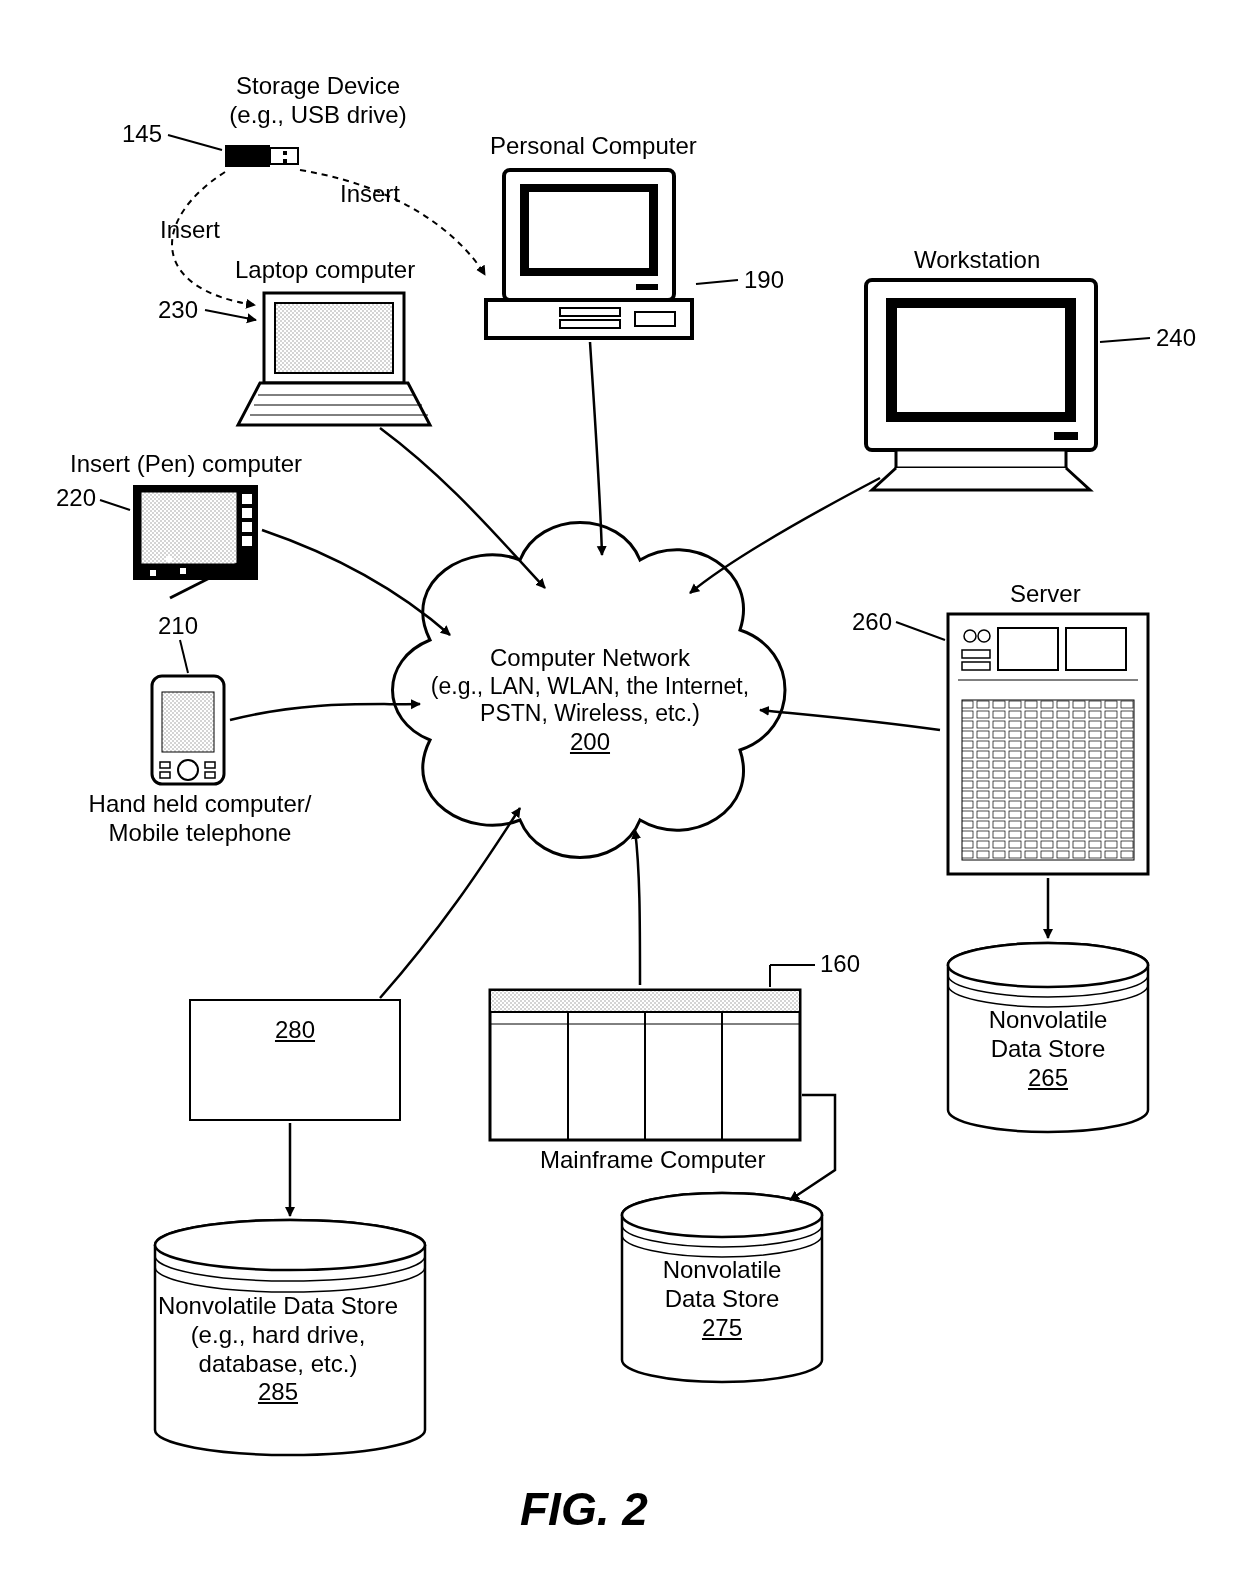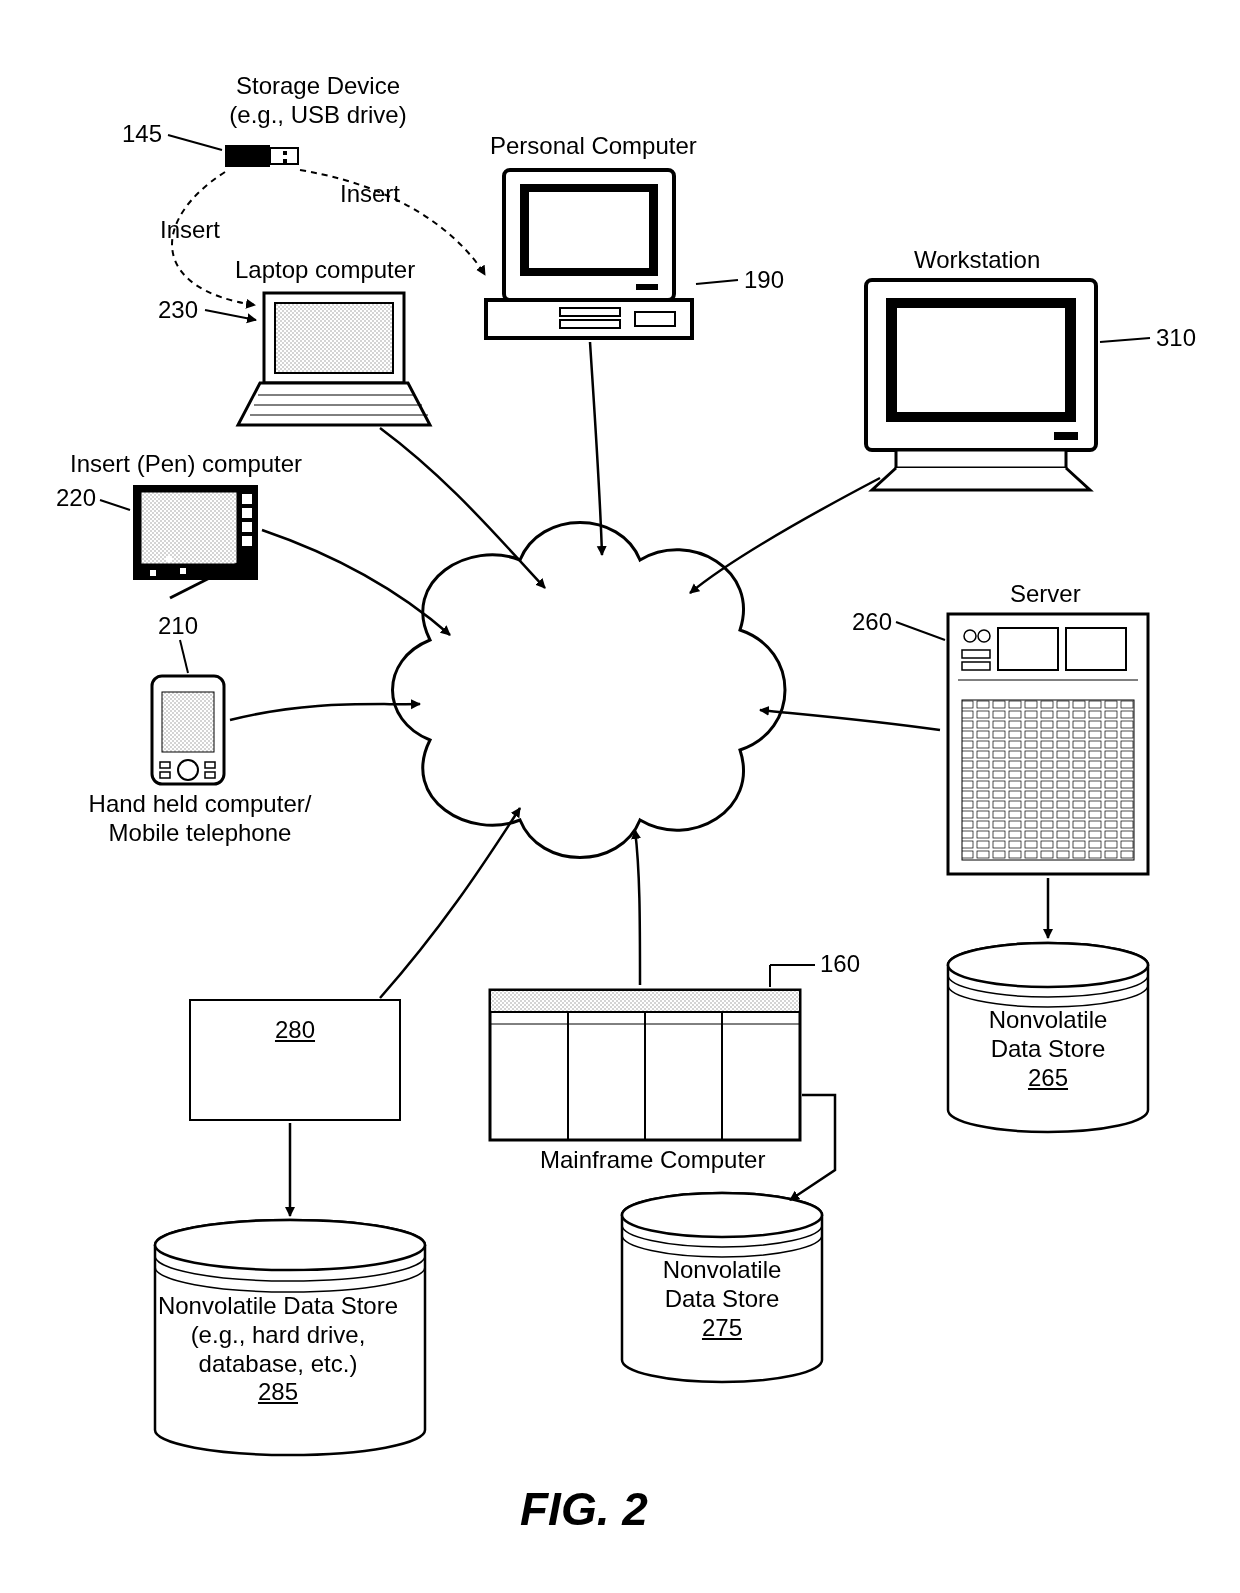--- a/index.html
+++ b/index.html
@@ -222,30 +222,35 @@
 <div class="label" style="left:160px; top:216px">Insert</div>
 <div class="label" style="left:340px; top:180px">Insert</div>
 
 <div class="label" style="left:235px; top:256px">Laptop computer</div>
 <div class="ref" style="left:158px; top:296px">230</div>
 
 <div class="label" style="left:490px; top:132px">Personal Computer</div>
 <div class="ref" style="left:744px; top:266px">190</div>
 
 <div class="label" style="left:914px; top:246px">Workstation</div>
-<div class="ref" style="left:1156px; top:324px">310</div>
+<div class="ref" style="left:1156px; top:324px">240</div>
 
 <div class="label" style="left:70px; top:450px">Insert (Pen) computer</div>
 <div class="ref" style="left:56px; top:484px">220</div>
 
 <div class="ref" style="left:158px; top:612px">210</div>
 <div class="label" style="left:70px; top:790px; width:260px">
   <span>Hand held computer/<br>Mobile telephone</span>
 </div>
 
+<div class="label" style="left:430px; top:644px; width:320px">
+  <div>Computer Network</div>
+  <div style="font-size:23px">(e.g., LAN, WLAN, the Internet,<br>PSTN, Wireless, etc.)</div>
+  <div class="underline">200</div>
+</div>
 
 <div class="ref" style="left:852px; top:608px">260</div>
 <div class="label" style="left:1010px; top:580px">Server</div>
 
 <div class="ref" style="left:820px; top:950px">160</div>
 <div class="label" style="left:540px; top:1146px">Mainframe Computer</div>
 
 <div class="label" style="left:190px; top:1016px; width:210px">
   <div class="underline">280</div>
 </div>

